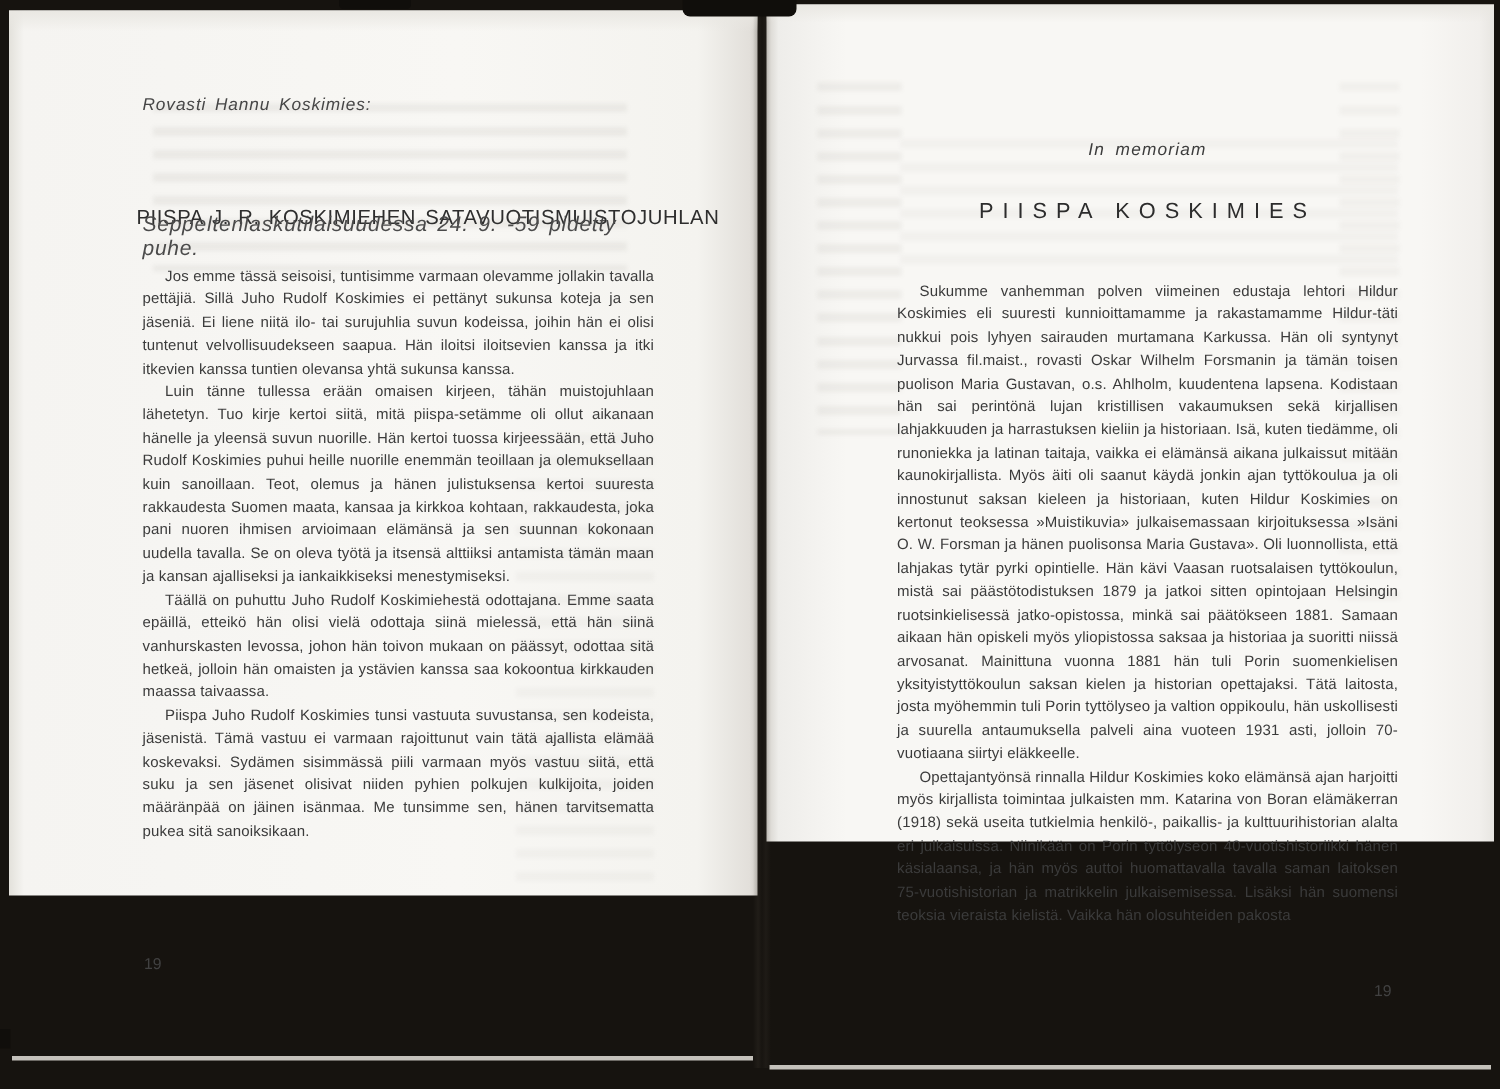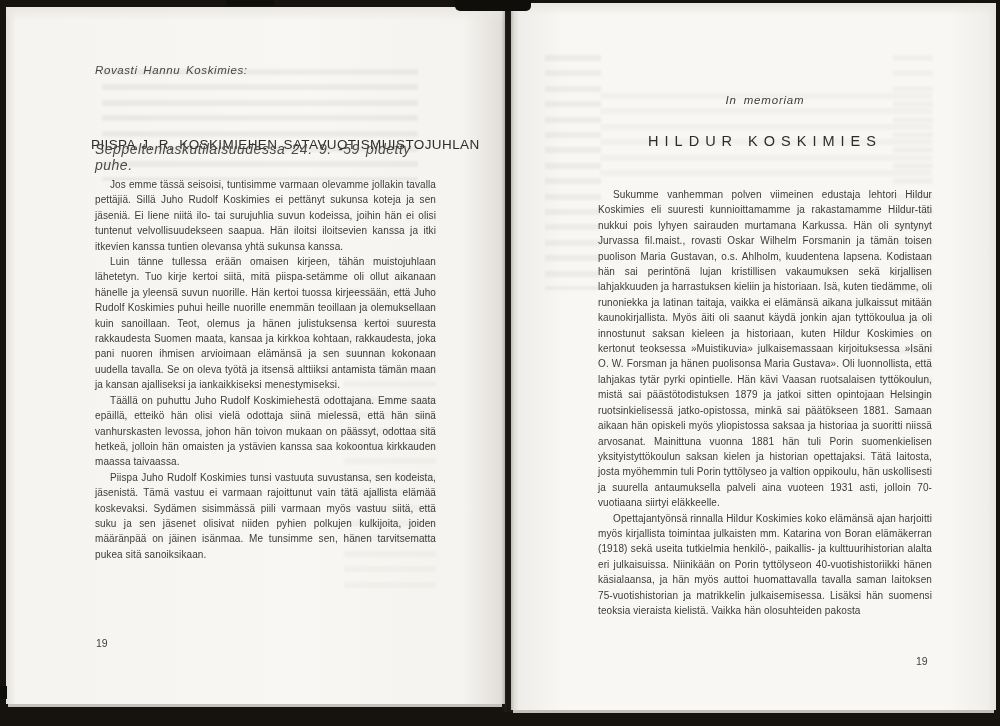--- a/index.html
+++ b/index.html
@@ -10,27 +10,27 @@
     font-family: "Liberation Sans", sans-serif;
   }
   .scan { position: relative; width: 1000px; height: 726px; }
 
   
   .page {
     position: absolute;
     color: #3a3a3a;
   }
   .page.left {
-    left: 6px; top: 7px; width: 499px; height: 697px;
+    left: 6px; top: 7px; width: 499px; height: 590px;
     background:
       linear-gradient(to bottom, #e9e7e2 0, rgba(233,231,226,0) 14px),
       linear-gradient(to right, #e3e1db 0, #f5f4f1 10px, #f8f7f4 60%, #f4f3ef 92%, #e2dfda 99%, #cfccc6 100%);
   }
   .page.right {
-    left: 511px; top: 3px; width: 485px; height: 707px;
+    left: 511px; top: 3px; width: 485px; height: 558px;
     background:
       linear-gradient(to bottom, #e9e7e2 0, rgba(233,231,226,0) 12px),
       linear-gradient(to right, #d4d1cb 0, #eeedea 8px, #f8f7f4 11%, #f8f7f4 90%, #f1efec 98%, #e8e6e2 100%);
   }
   .page-edge {
     position: absolute; background: #c4c1bb; height: 3px;
   }
 
   
   .gutter {
@@ -119,21 +119,21 @@
   <div class="page-edge" style="left:8px; top:704px; width:494px;"></div>
 
   <div class="page right">
 
     <div class="ghost" style="left:34px; top:52px; width:56px; height:235px; opacity:.5;"></div>
     <div class="ghost" style="left:89px; top:90px; width:332px; height:90px; opacity:.3;"></div>
     <div class="ghost" style="left:382px; top:52px; width:40px; height:350px; opacity:.35;"></div>
 
     <div class="memoriam" style="left:87px; top:91px; width:334px;">In memoriam</div>
 
-    <div class="right-title" style="left:87px; top:130px; width:334px;">HILDUR KOSKIMIES</div>
+    <div class="right-title" style="left:87px; top:130px; width:334px;">PIISPA KOSKIMIES</div>
 
 
     <div class="textcol bodytext" style="left:87px; top:184px; width:334px;">
       <p>Sukumme vanhemman polven viimeinen edustaja lehtori Hildur Koskimies eli suuresti kunnioittamamme ja rakastamamme Hildur-täti nukkui pois lyhyen sairauden murtamana Karkussa. Hän oli syntynyt Jurvassa fil.maist., rovasti Oskar Wilhelm Forsmanin ja tämän toisen puolison Maria Gustavan, o.s. Ahlholm, kuudentena lapsena. Kodistaan hän sai perintönä lujan kristillisen vakaumuksen sekä kirjallisen lahjakkuuden ja harrastuksen kieliin ja historiaan. Isä, kuten tiedämme, oli runoniekka ja latinan taitaja, vaikka ei elämänsä aikana julkaissut mitään kaunokirjallista. Myös äiti oli saanut käydä jonkin ajan tyttökoulua ja oli innostunut saksan kieleen ja historiaan, kuten Hildur Koskimies on kertonut teoksessa »Muistikuvia» julkaisemassaan kirjoituksessa »Isäni O. W. Forsman ja hänen puolisonsa Maria Gustava». Oli luonnollista, että lahjakas tytär pyrki opintielle. Hän kävi Vaasan ruotsalaisen tyttökoulun, mistä sai päästötodistuksen 1879 ja jatkoi sitten opintojaan Helsingin ruotsinkielisessä jatko-opistossa, minkä sai päätökseen 1881. Samaan aikaan hän opiskeli myös yliopistossa saksaa ja historiaa ja suoritti niissä arvosanat. Mainittuna vuonna 1881 hän tuli Porin suomenkielisen yksityistyttökoulun saksan kielen ja historian opettajaksi. Tätä laitosta, josta myöhemmin tuli Porin tyttölyseo ja valtion oppikoulu, hän uskollisesti ja suurella antaumuksella palveli aina vuoteen 1931 asti, jolloin 70-vuotiaana siirtyi eläkkeelle.</p>
       <p>Opettajantyönsä rinnalla Hildur Koskimies koko elämänsä ajan harjoitti myös kirjallista toimintaa julkaisten mm. Katarina von Boran elämäkerran (1918) sekä useita tutkielmia henkilö-, paikallis- ja kulttuurihistorian alalta eri julkaisuissa. Niinikään on Porin tyttölyseon 40-vuotishistoriikki hänen käsialaansa, ja hän myös auttoi huomattavalla tavalla saman laitoksen 75-vuotishistorian ja matrikkelin julkaisemisessa. Lisäksi hän suomensi teoksia vieraista kielistä. Vaikka hän olosuhteiden pakosta</p>
     </div>
 
     <div class="pagenum" style="left:405px; top:652px;">19</div>
   </div>
   <div class="page-edge" style="left:513px; top:710px; width:481px;"></div>

